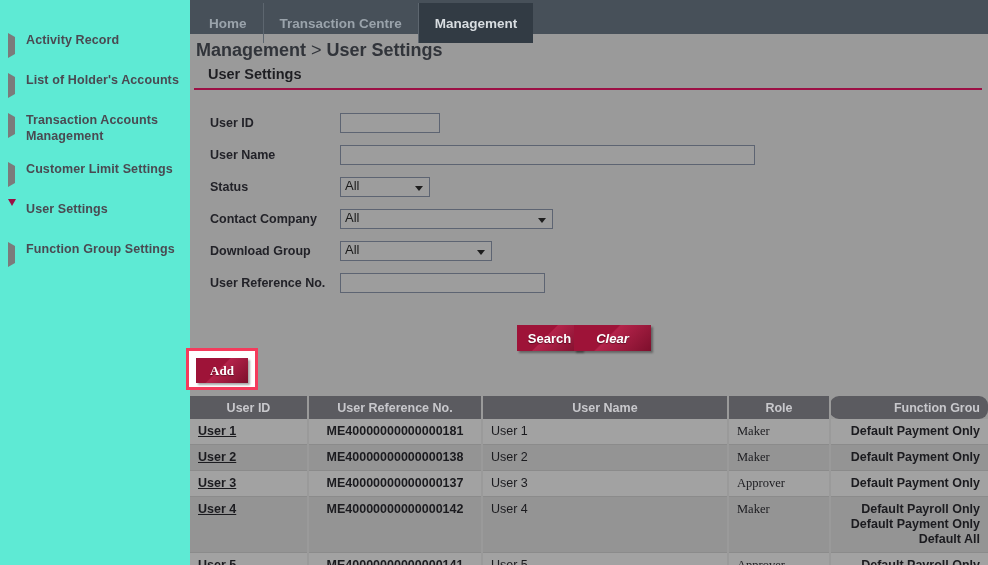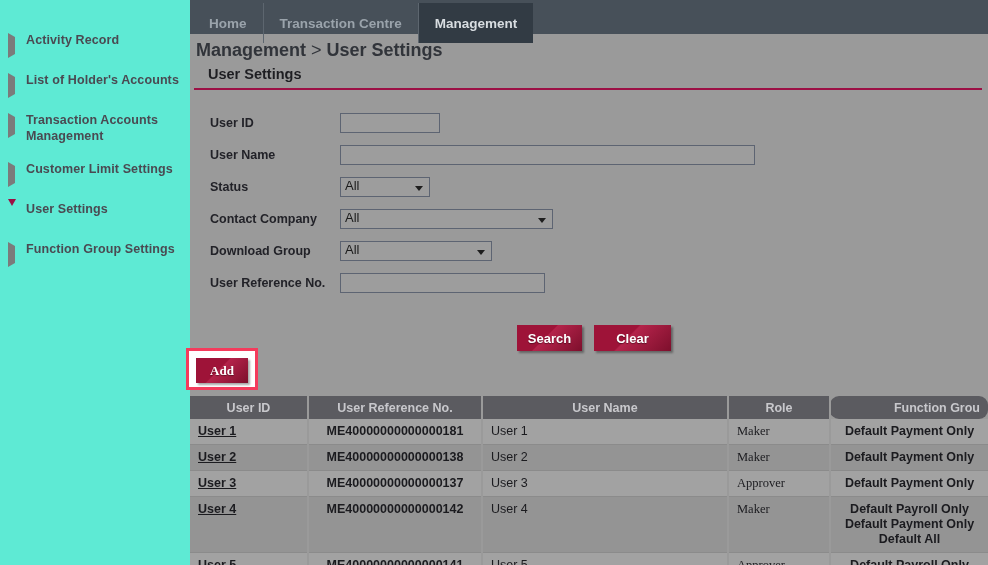--- a/index.html
+++ b/index.html
@@ -220,21 +220,21 @@
     text-shadow: 0 1px 1px rgba(0,0,0,0.4);
   }
   #btnrow {
     position: absolute;
     left: 190px;
     top: 325px;
     width: 798px;
     height: 30px;
   }
   #search-button { position: absolute; left: 327px; top: 0; width: 65px; }
-  #clear-button  { position: absolute; left: 404px; top: 0; width: 77px; }
+  #clear-button  { position: absolute; left: 384px; top: 0; width: 77px; font-style: italic; }
 
   #add-wrap {
     position: absolute;
     left: 186px;
     top: 348px;
     width: 72px;
     height: 42px;
     background: #ffffff;
     border: 3px solid #f43b5c;
   }
@@ -278,21 +278,21 @@
     vertical-align: top;
     line-height: 15px;
   }
   table.grid td:last-child { border-right: none; }
   tr.row-a td { background: #a2a2a2; }
   tr.row-b td { background: #949494; }
   td.c-userid { text-align: left; }
   td.c-ref { text-align: center; font-weight: bold; }
   td.c-name { text-align: left; }
   td.c-role { text-align: left; font-family: Liberation Serif, serif; }
-  td.c-fg   { text-align: center; font-weight: bold; }
+  td.c-fg   { text-align: right; font-weight: bold; }
   th.h-userid { width: 118px; }
   th.h-ref    { width: 174px; }
   th.h-name   { width: 246px; }
   th.h-role   { width: 102px; }
   th.h-fg     { width: 158px; }
   .userlink {
     color: #1b1b1f;
     text-decoration: underline;
     font-weight: bold;
     cursor: pointer;

